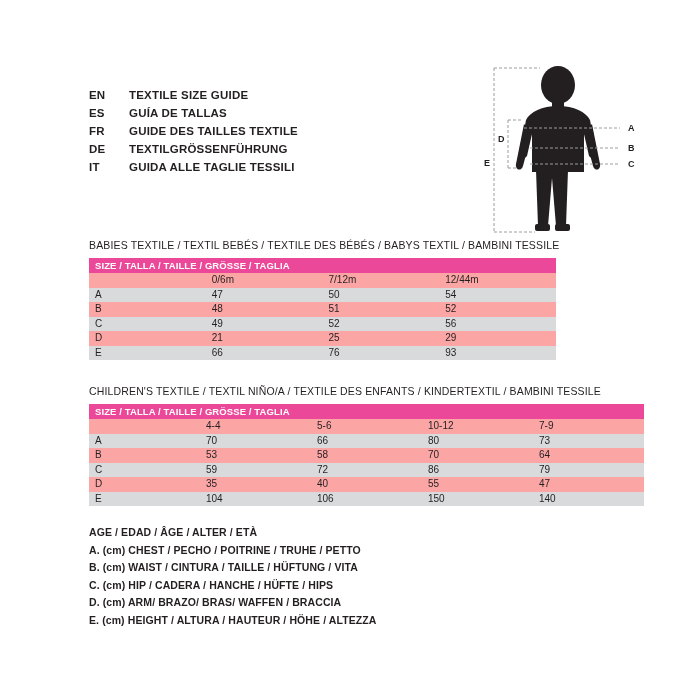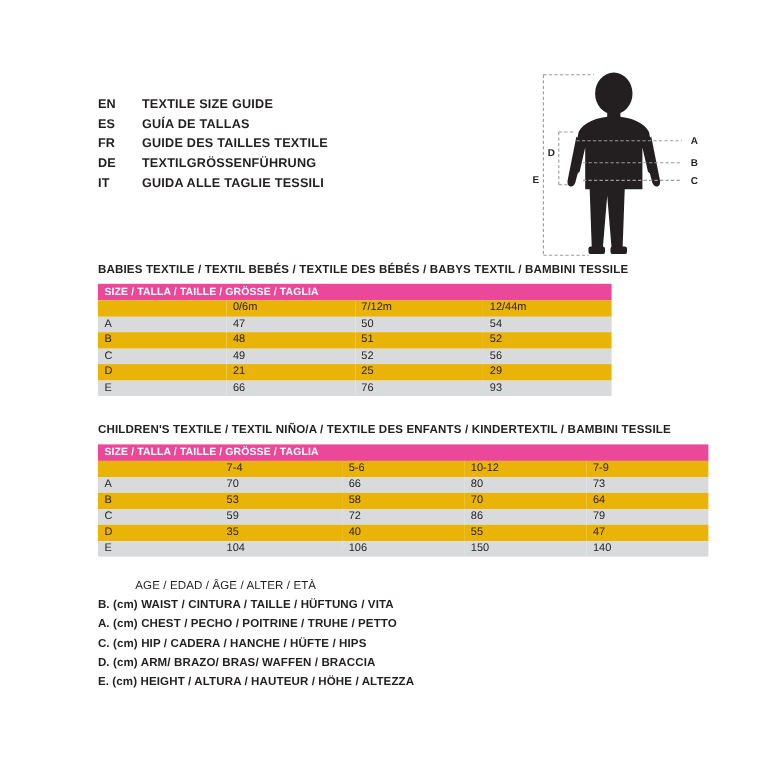--- a/index.html
+++ b/index.html
@@ -47,21 +47,21 @@
     top: 60px;
     width: 190px;
     height: 185px;
   }
   .figure-svg { display: block; }
 
   
   .section-title {
     position: absolute;
     font-size: 10.5px;
-    font-weight: bold;
+    font-weight: normal;
     letter-spacing: 0.15px;
     white-space: nowrap;
   }
   #babies-title { left: 89px; top: 239px; }
   #children-title { left: 89px; top: 385px; }
 
   
   .size-table {
     position: absolute;
     border-collapse: collapse;
@@ -81,21 +81,21 @@
   .size-table tr.head-row td {
     background: #ec4899;
     color: #ffffff;
     font-size: 9.5px;
     font-weight: bold;
     letter-spacing: 0.1px;
     height: 15px;
     line-height: 15px;
   }
   .size-table tr.zebra-dark td { background: #d9dadb; }
-  .size-table tr.zebra-light td { background: #eab308; }
+  .size-table tr.zebra-light td { background: #fca5a5; }
   .size-table td.lbl { width: 45px; color: #231f20; }
   .size-table td.col { }
 
   #babies-table td.col { width: 59px; }
   #babies-table td.tail { width: 245px; }
 
   #children-table td.col { width: 61px; }
   #children-table td.tail { width: 203px; }
 
   
@@ -105,21 +105,21 @@
     top: 524px;
     font-size: 10.5px;
   }
   .legend .legend-row {
     height: 17.5px;
     line-height: 17.5px;
     white-space: nowrap;
     font-weight: bold;
     letter-spacing: 0.1px;
   }
-  .legend .legend-row.head { font-weight: normal; margin-left: 34px; }
+  .legend .legend-row.head { font-weight: bold; }
 </style>
 </head>
 <body>
 
 <div class="page">
 
   <div class="lang-block">
     <div class="lang-row">
       <span class="lang-code">EN</span>
       <span class="lang-text">TEXTILE SIZE GUIDE</span>
@@ -235,21 +235,21 @@
 
   <div class="section-title" id="children-title">CHILDREN'S TEXTILE / TEXTIL NIÑO/A / TEXTILE DES ENFANTS / KINDERTEXTIL / BAMBINI TESSILE</div>
 
   <table class="size-table" id="children-table">
     <tbody>
         <tr class="head-row">
       <td colspan="5">SIZE / TALLA / TAILLE / GRÖSSE / TAGLIA</td>
     </tr>
     <tr class="zebra-light">
       <td class="lbl"></td>
-      <td class="col">7-4</td>
+      <td class="col">4-4</td>
       <td class="col">5-6</td>
       <td class="col">10-12</td>
       <td class="col tail">7-9</td>
     </tr>
     <tr class="zebra-dark">
       <td class="lbl">A</td>
       <td class="col">70</td>
       <td class="col">66</td>
       <td class="col">80</td>
       <td class="col tail">73</td>
@@ -280,20 +280,20 @@
       <td class="col">104</td>
       <td class="col">106</td>
       <td class="col">150</td>
       <td class="col tail">140</td>
     </tr>
   </tbody>
     </table>
 
   <div class="legend">
     <div class="legend-row head">AGE / EDAD / ÂGE / ALTER / ETÀ</div>
+    <div class="legend-row">A. (cm) CHEST / PECHO / POITRINE / TRUHE / PETTO</div>
     <div class="legend-row">B. (cm) WAIST / CINTURA / TAILLE / HÜFTUNG / VITA</div>
-    <div class="legend-row">A. (cm) CHEST / PECHO / POITRINE / TRUHE / PETTO</div>
     <div class="legend-row">C. (cm) HIP / CADERA / HANCHE / HÜFTE / HIPS</div>
     <div class="legend-row">D. (cm) ARM/ BRAZO/ BRAS/ WAFFEN / BRACCIA</div>
     <div class="legend-row">E. (cm) HEIGHT / ALTURA / HAUTEUR / HÖHE / ALTEZZA</div>
   </div>
 
 </div>
 
 </body></html>

